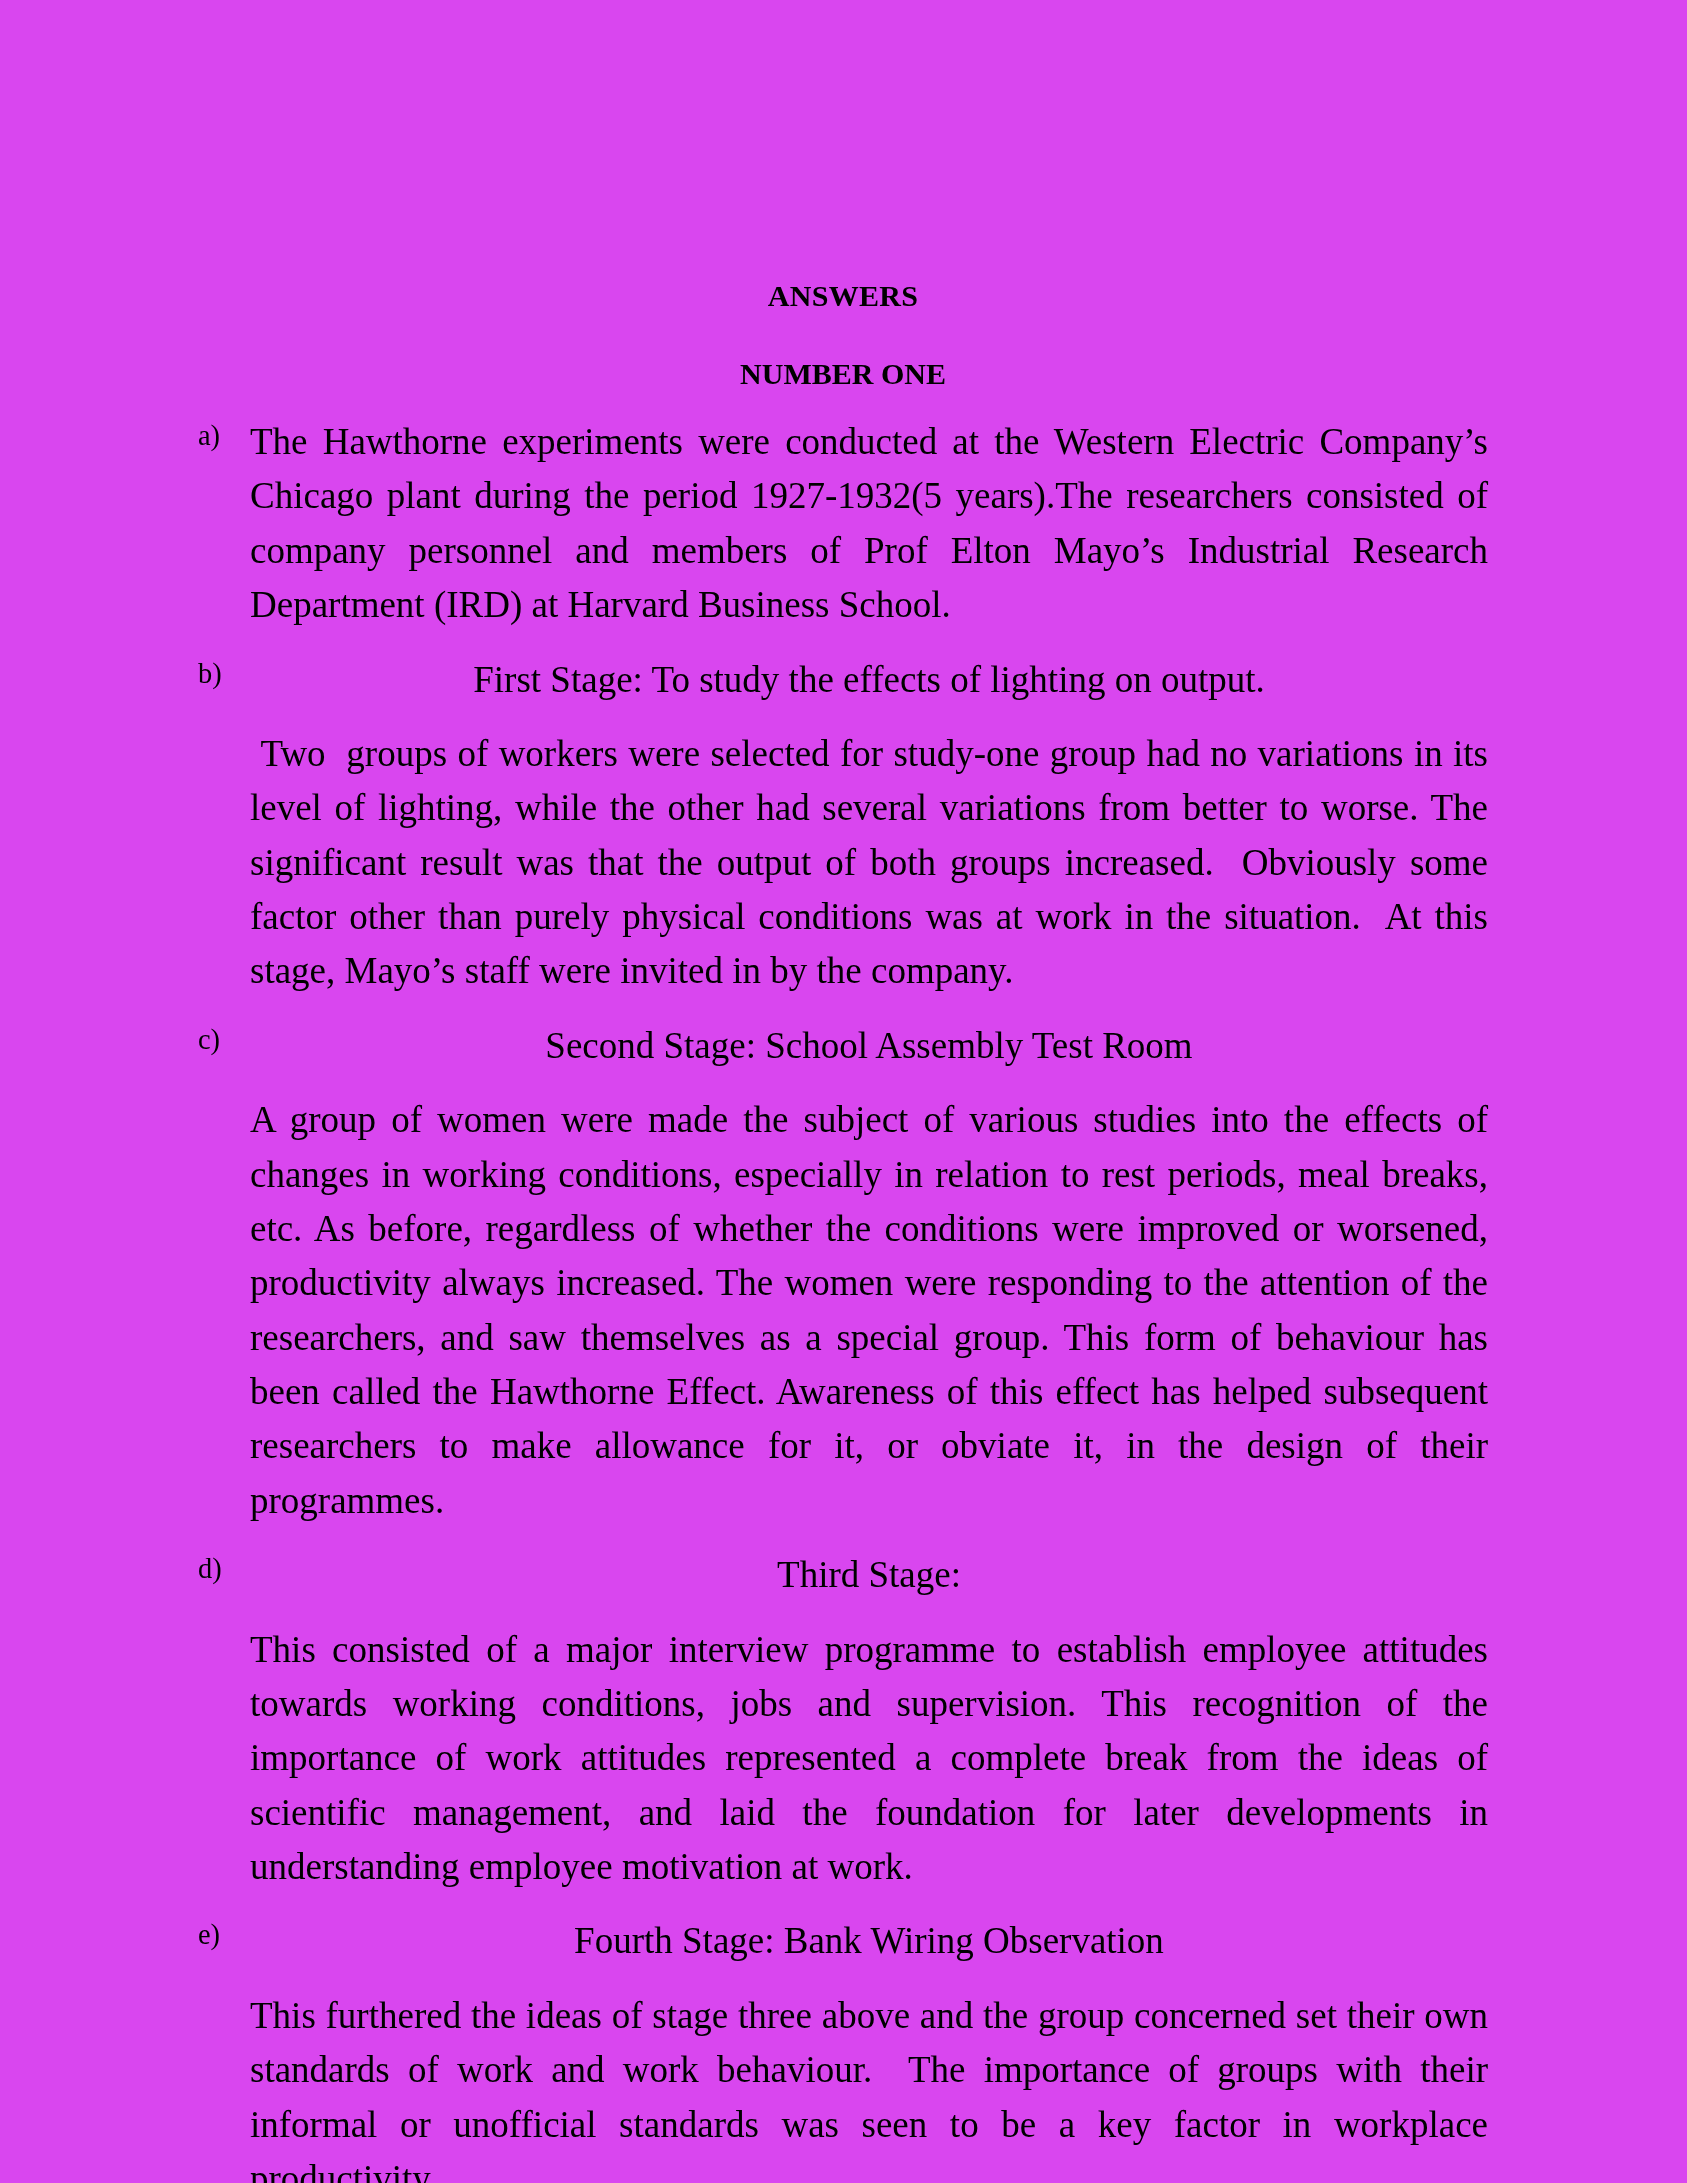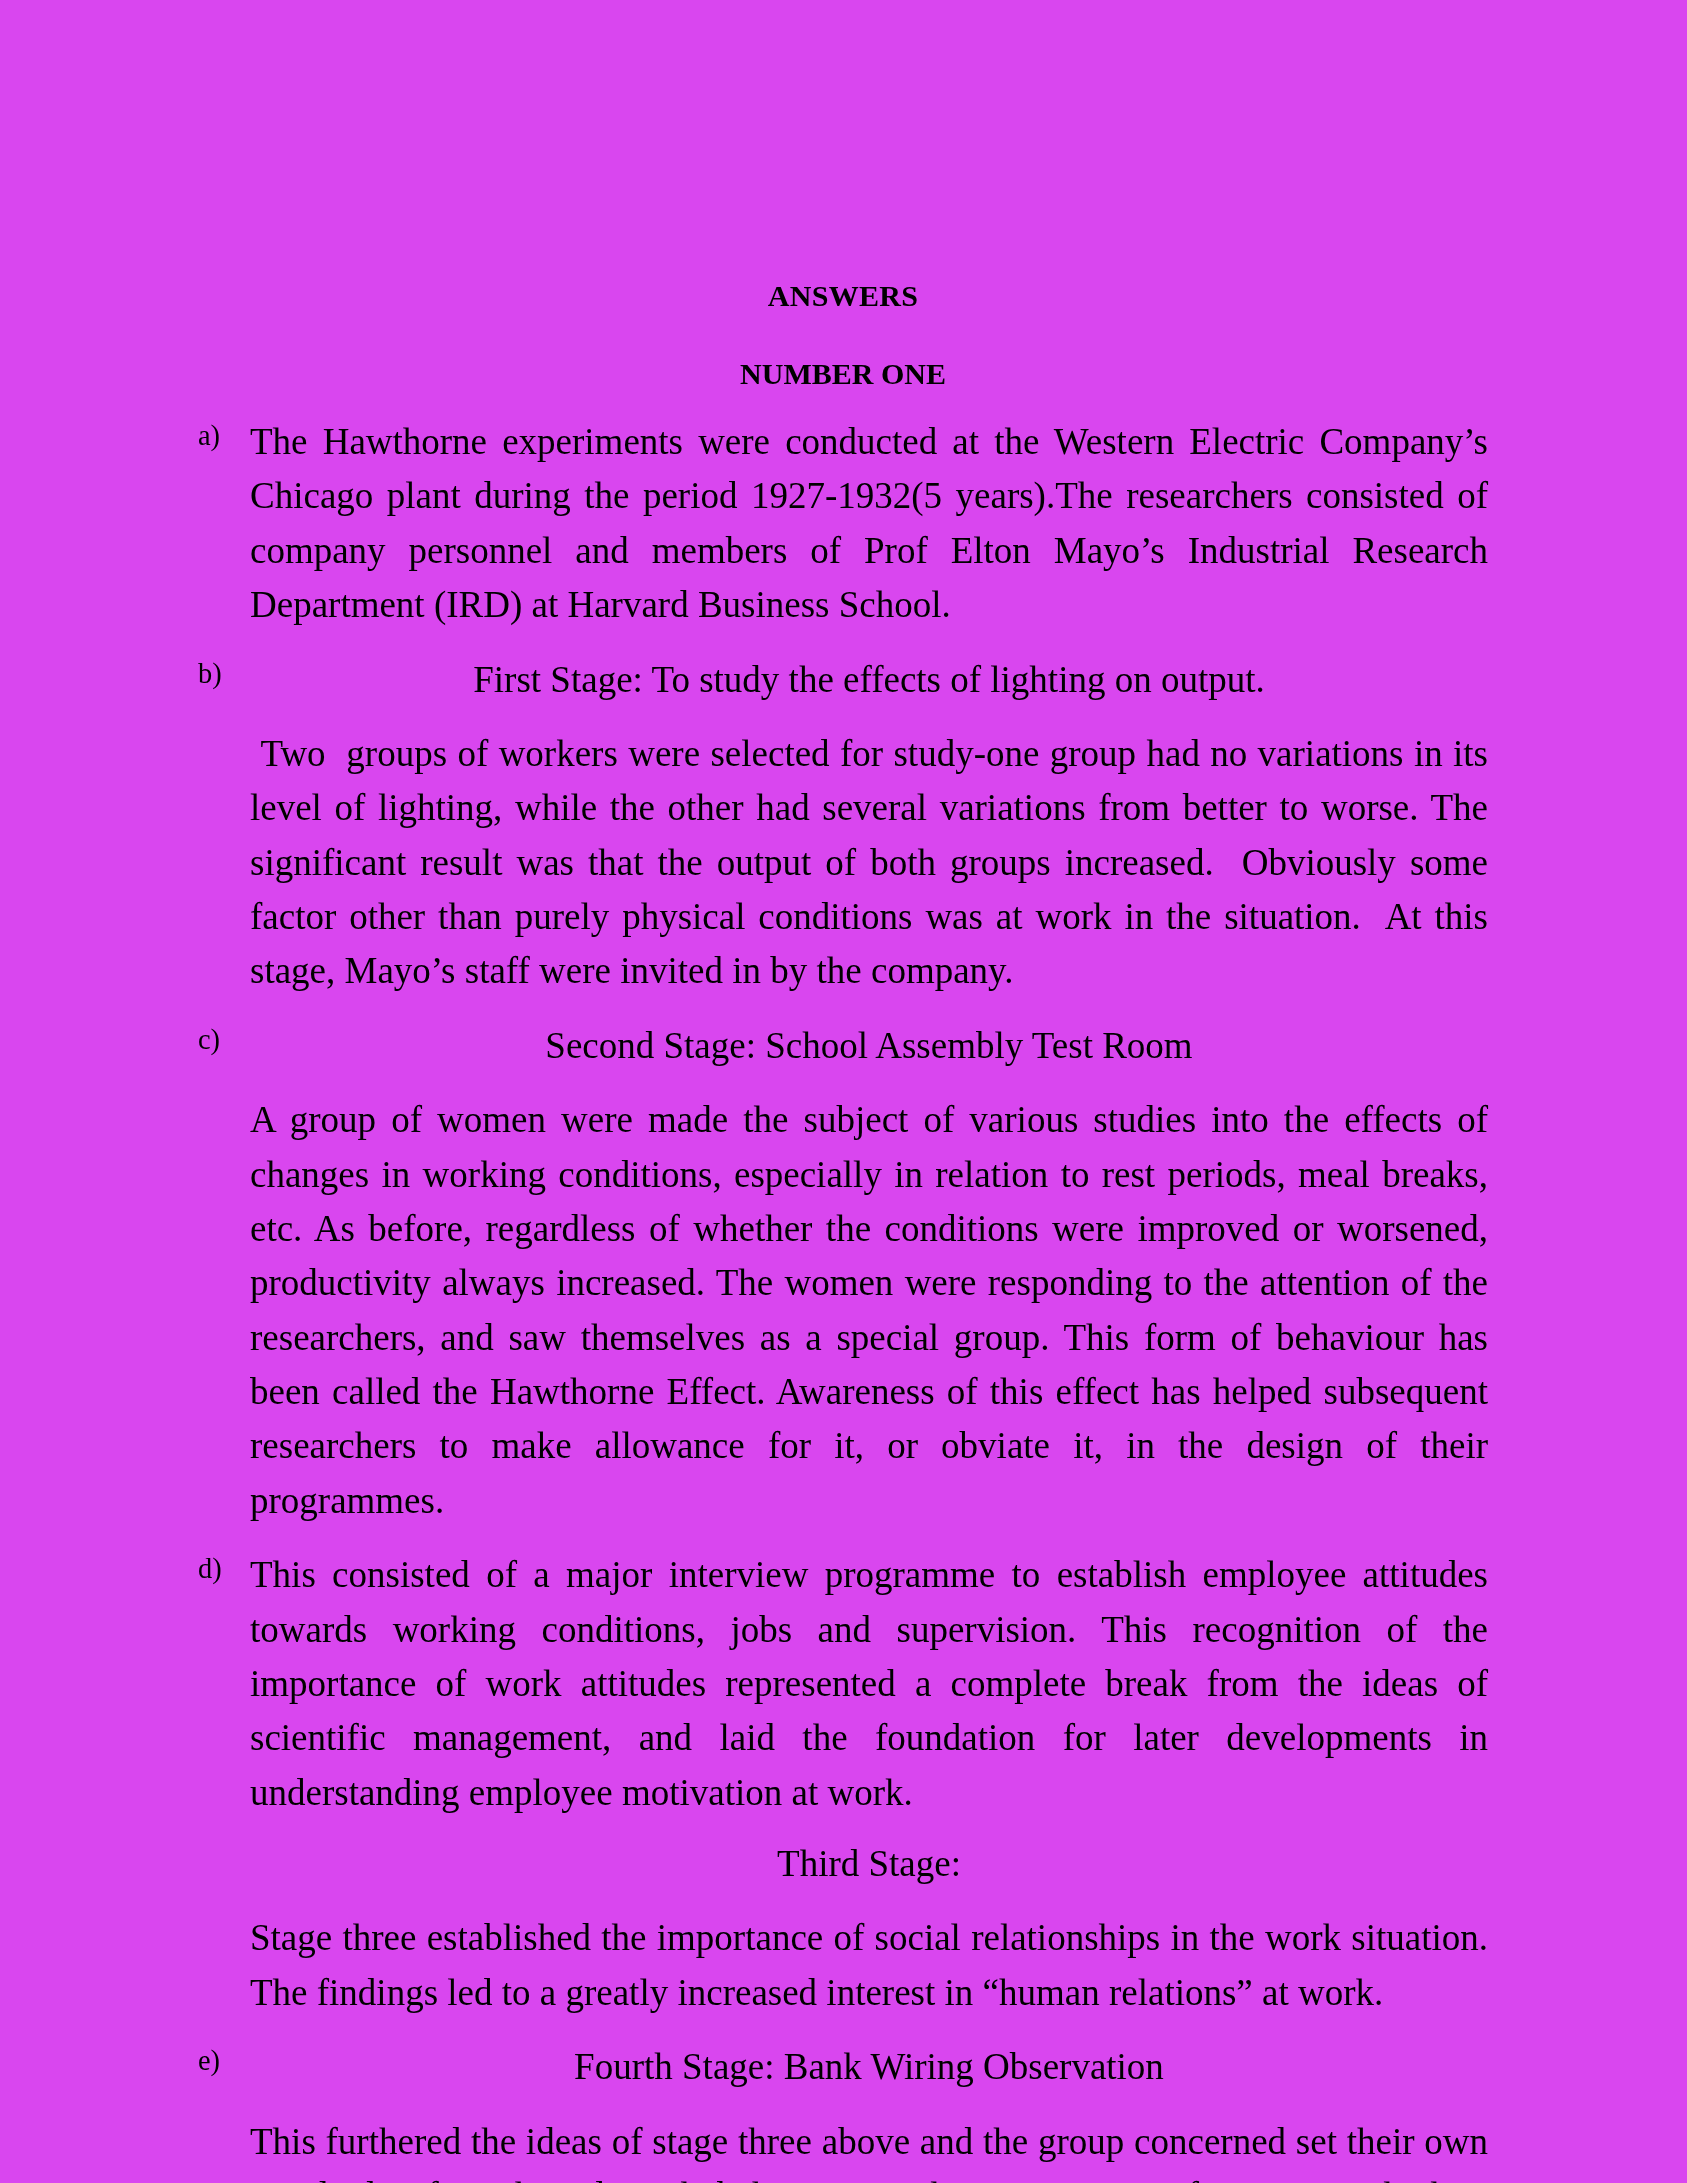--- a/index.html
+++ b/index.html
@@ -128,23 +128,22 @@
         <span class="item-marker">c)</span>
         <div class="item-body">
           <p class="para heading-line">Second Stage: School Assembly Test Room</p>
           <p class="para">A group of women were made the subject of various studies into the effects of changes in working conditions, especially in relation to rest periods, meal breaks, etc. As before, regardless of whether the conditions were improved or worsened, productivity always increased. The women were responding to the attention of the researchers, and saw themselves as a special group. This form of behaviour has been called the Hawthorne Effect. Awareness of this effect has helped subsequent researchers to make allowance for it, or obviate it, in the design of their programmes.</p>
         </div>
       </li>
 
       <li class="answer-item">
         <span class="item-marker">d)</span>
         <div class="item-body">
+          <p class="para heading-line">Third Stage:</p>
           <p class="para">This consisted of a major interview programme to establish employee attitudes towards working conditions, jobs and supervision. This recognition of the importance of work attitudes represented a complete break from the ideas of scientific management, and laid the foundation for later developments in understanding employee motivation at work.</p>
-          <p class="para heading-line">Third Stage:</p>
-          <p class="para">Stage three established the importance of social relationships in the work situation. The findings led to a greatly increased interest in “human relations” at work.</p>
         </div>
       </li>
 
       <li class="answer-item">
         <span class="item-marker">e)</span>
         <div class="item-body">
           <p class="para heading-line">Fourth Stage: Bank Wiring Observation</p>
           <p class="para">This furthered the ideas of stage three above and the group concerned set their own standards of work and work behaviour.  The importance of groups with their informal or unofficial standards was seen to be a key factor in workplace productivity.</p>
         </div>
       </li>

